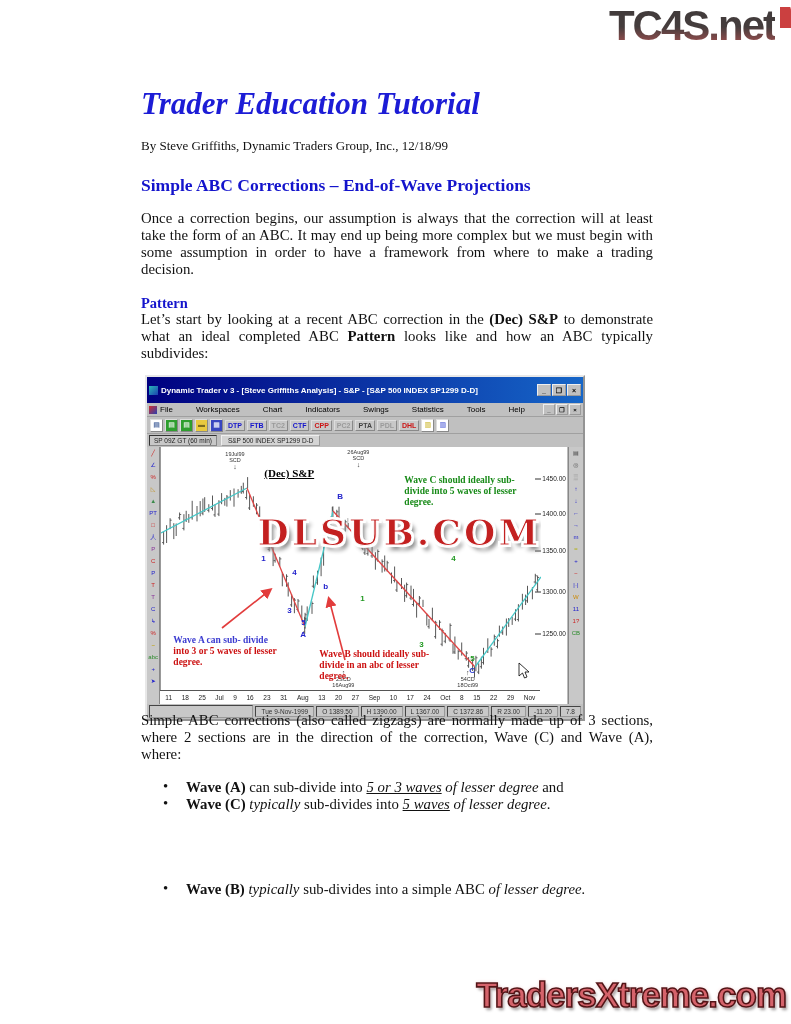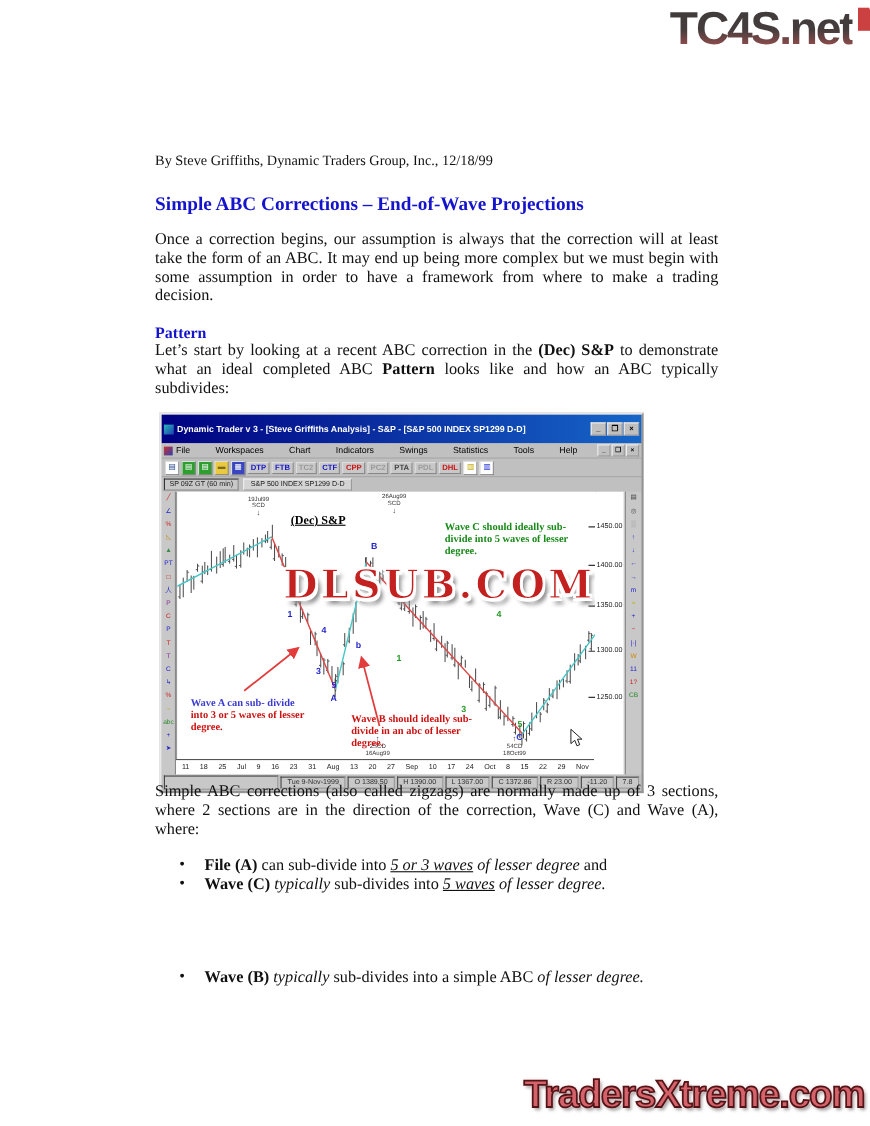--- a/index.html
+++ b/index.html
@@ -90,20 +90,21 @@
   .wave-labels span{position:absolute;z-index:3;font:bold 8px "Liberation Sans",sans-serif;line-height:8px;}
 </style>
 </head>
 <body>
 
 <div class="page">
 
   <div class="tc4s">TC4S.net</div>
   <div class="red-block"></div>
 
+  <div class="col doc-title" style="position:absolute;">Trader Education Tutorial</div>
   <div class="col byline" style="position:absolute;">By Steve Griffiths, Dynamic Traders Group, Inc., 12/18/99</div>
   <div class="col h2" style="position:absolute;">Simple ABC Corrections – End-of-Wave Projections</div>
   <div class="col p p1" style="position:absolute;">Once a correction begins, our assumption is always that the correction will at least take the form of an ABC. It may end up being more complex but we must begin with some assumption in order to have a framework from where to make a trading decision.</div>
   <div class="col pattern" style="position:absolute;">Pattern</div>
   <div class="col p p2" style="position:absolute;"><span>Let’s start by looking at a recent ABC correction in the </span><span class="bd">(Dec) S&amp;P</span><span> to demonstrate what an ideal completed ABC </span><span class="bd">Pattern</span><span> looks like and how an ABC typically subdivides:</span></div>
 
   <div class="app-window">
     <div class="titlebar">
       <span class="app-ico"></span>
       <span class="title-text">Dynamic Trader v 3 - [Steve Griffiths Analysis] - S&amp;P - [S&amp;P 500 INDEX SP1299 D-D]</span>
@@ -535,21 +536,21 @@
         <span>C 1372.86</span>
         <span>R 23.00</span>
         <span>-11.20</span>
         <span>7.8</span>
       </div>
   </div>
 
   <div class="col p p3" style="position:absolute;">Simple ABC corrections (also called zigzags) are normally made up of 3 sections, where 2 sections are in the direction of the correction, Wave (C) and Wave (A), where:</div>
 
   <div class="col bullets1" style="position:absolute;">
-    <div class="bullet"><span class="dot">•</span><span class="bd">File (A)</span><span> can sub-divide into </span><span class="ul-it">5 or 3 waves</span><span class="it"> of lesser degree</span><span> and</span></div>
+    <div class="bullet"><span class="dot">•</span><span class="bd">Wave (A)</span><span> can sub-divide into </span><span class="ul-it">5 or 3 waves</span><span class="it"> of lesser degree</span><span> and</span></div>
     <div class="bullet"><span class="dot">•</span><span class="bd">Wave (C)</span><span class="it"> typically</span><span> sub-divides into </span><span class="ul-it">5 waves</span><span class="it"> of lesser degree</span><span>.</span></div>
   </div>
 
 
   <div class="col bullets2" style="position:absolute;">
     <div class="bullet"><span class="dot">•</span><span class="bd">Wave (B)</span><span class="it"> typically</span><span> sub-divides into a simple ABC </span><span class="it">of lesser degree.</span></div>
   </div>
 
   <div class="xtreme">TradersXtreme.com</div>
 </div>

